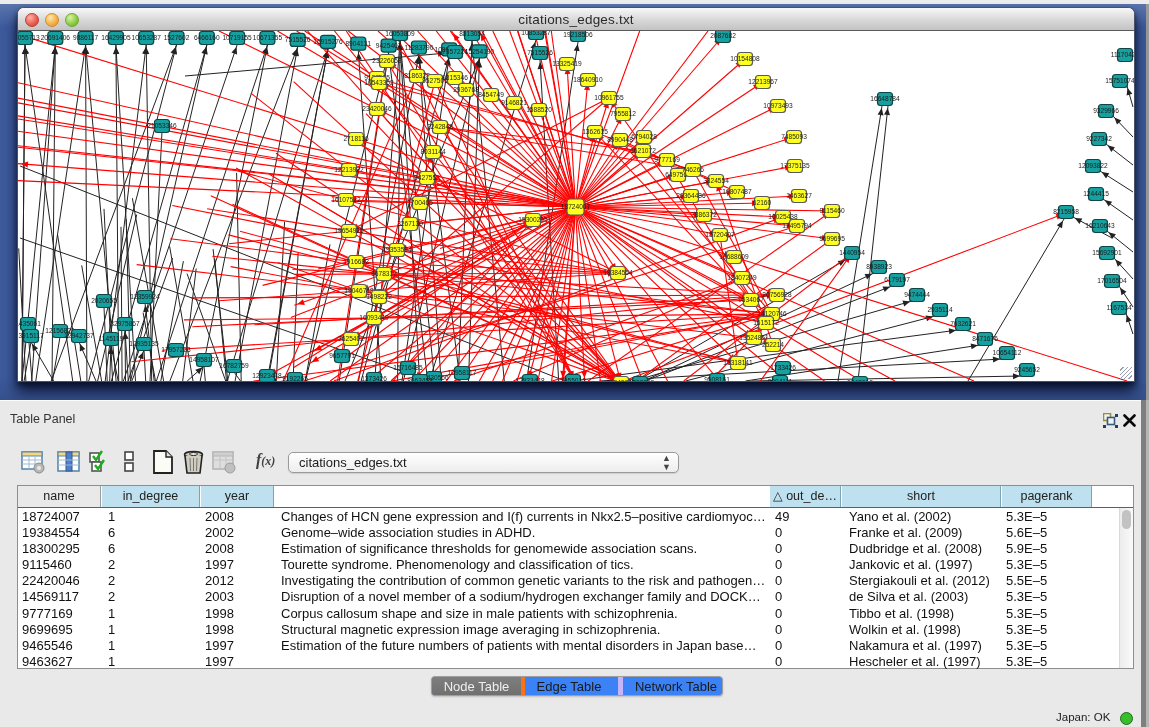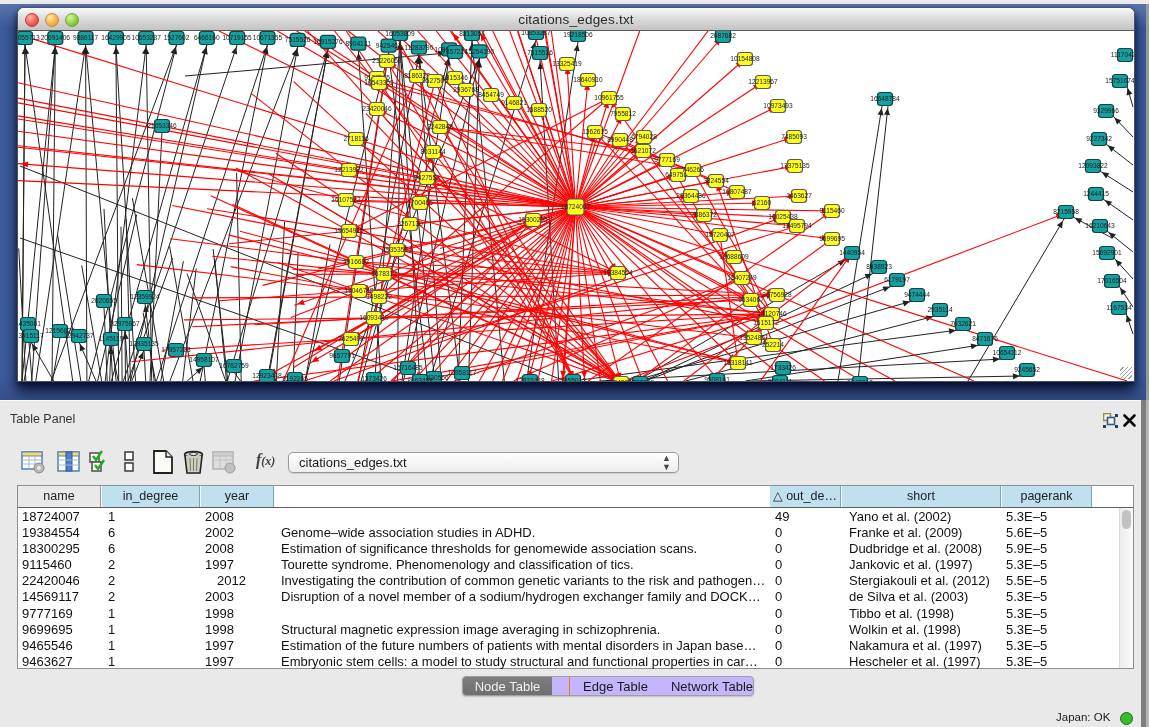--- a/index.html
+++ b/index.html
@@ -39,25 +39,25 @@
 
 
 #tbl { left:17px; top:84px; width:1117px; height:184px; border:1px solid #8e8e8e; background:#fff; }
 .hc { position:absolute; top:0; height:21px; background:#bfe0ef; border-right:1px solid #7ba4b5; font-size:12.5px; color:#222; text-align:center; line-height:21px; }
 .trow { position:absolute; left:0px; width:1100px; height:16px; font-size:13px; color:#111; }
 .trow span { position:absolute; top:0; white-space:nowrap; }
 #vscroll { left:1119px; top:107px; width:14px; height:160px; background:linear-gradient(90deg,#ececec,#fafafa); border-left:1px solid #d9d9d9; }
 #vthumb { position:absolute; left:2px; top:2px; width:9px; height:19px; border-radius:5px; background:#c2c2c2; }
 
 
-#tabs { left:431px; top:275px; width:292px; height:20px; border:1px solid #9f9f9f; border-radius:4px; background:#c4b5fd; box-shadow:0 1px 2px rgba(0,0,0,.18); overflow:hidden;margin-left:31px; }
+#tabs { left:431px; top:275px; width:292px; height:20px; border:1px solid #9f9f9f; border-radius:4px; background:#3b82f6; box-shadow:0 1px 2px rgba(0,0,0,.18); overflow:hidden; }
 .tab { position:absolute; top:0; height:20px; font-size:13px; line-height:19px; text-align:center; color:#1a1a1a; }
 #tab1 { left:0; width:89px; background:linear-gradient(#7e7e7e,#6e6e6e); color:#efefef; }
-#tab2 { left:106px; width:92px; border-left:1px solid #f97316; }
-#tab3 { left:193px; width:111px; border-left:1px solid #c4b5fd; }
+#tab2 { left:89px; width:92px; border-left:4px solid #f97316; }
+#tab3 { left:186px; width:111px; border-left:5px solid #c4b5fd; }
 #mem { left:1056px; top:310px; font-size:11.5px; color:#222; }
 #memdot { left:1120px; top:311px; width:13px; height:13px; border-radius:50%; background:#35c02b; border:1.2px solid #27661d; }
 </style></head>
 <body>
 <div id="stage">
 <div class="abs" id="desktop"></div>
 <div class="abs" id="topstrip"></div>
 <div class="abs" id="deskedge"></div>
 <div class="abs" id="paneledge1"></div>
 <div class="abs" id="paneledge2"></div>
@@ -945,20 +945,21 @@
    <div class="hc" style="left:183px;width:73px">year</div>
    <div class="hc" style="left:752px;width:71px">△ out_de…</div>
    <div class="hc" style="left:824px;width:159px">short</div>
    <div class="hc" style="left:984px;width:90px">pagerank</div>
    <div style="position:absolute;left:0;top:21px;width:1115px;height:1px;background:#5f5f5f"></div>
  </div>
  <div class="trow" style="top:108px">
 <span style="left:22px">18724007</span>
         <span style="left:108px">1</span>
         <span style="left:205px">2008</span>
+<span style="left:281px">Changes of HCN gene expression and I(f) currents in Nkx2.5–positive cardiomyoc…</span>
         <span style="left:775px">49</span>
         <span style="left:849px">Yano et al. (2002)</span>
 <span style="left:1006px">5.3E–5</span>
       </div>
 <div class="trow" style="top:124px">
 <span style="left:22px">19384554</span>
         <span style="left:108px">6</span>
         <span style="left:205px">2002</span>
 <span style="left:281px">Genome–wide association studies in ADHD.</span>
         <span style="left:775px">0</span>
@@ -979,39 +980,40 @@
         <span style="left:108px">2</span>
         <span style="left:205px">1997</span>
 <span style="left:281px">Tourette syndrome. Phenomenology and classification of tics.</span>
         <span style="left:775px">0</span>
         <span style="left:849px">Jankovic et al. (1997)</span>
 <span style="left:1006px">5.3E–5</span>
       </div>
 <div class="trow" style="top:172px">
 <span style="left:22px">22420046</span>
         <span style="left:108px">2</span>
-        <span style="left:217px">2012</span>
+        <span style="left:205px">2012</span>
 <span style="left:281px">Investigating the contribution of common genetic variants to the risk and pathogen…</span>
         <span style="left:775px">0</span>
         <span style="left:849px">Stergiakouli et al. (2012)</span>
 <span style="left:1006px">5.5E–5</span>
       </div>
 <div class="trow" style="top:188px">
 <span style="left:22px">14569117</span>
         <span style="left:108px">2</span>
         <span style="left:205px">2003</span>
 <span style="left:281px">Disruption of a novel member of a sodium/hydrogen exchanger family and DOCK…</span>
         <span style="left:775px">0</span>
         <span style="left:849px">de Silva et al. (2003)</span>
 <span style="left:1006px">5.3E–5</span>
       </div>
 <div class="trow" style="top:205px">
 <span style="left:22px">9777169</span>
         <span style="left:108px">1</span>
         <span style="left:205px">1998</span>
+<span style="left:281px">Corpus callosum shape and size in male patients with schizophrenia.</span>
         <span style="left:775px">0</span>
         <span style="left:849px">Tibbo et al. (1998)</span>
 <span style="left:1006px">5.3E–5</span>
       </div>
 <div class="trow" style="top:221px">
 <span style="left:22px">9699695</span>
         <span style="left:108px">1</span>
         <span style="left:205px">1998</span>
 <span style="left:281px">Structural magnetic expression image averaging in schizophrenia.</span>
         <span style="left:775px">0</span>
@@ -1024,21 +1026,20 @@
         <span style="left:205px">1997</span>
 <span style="left:281px">Estimation of the future numbers of patients with mental disorders in Japan base…</span>
         <span style="left:775px">0</span>
         <span style="left:849px">Nakamura et al. (1997)</span>
 <span style="left:1006px">5.3E–5</span>
       </div>
 <div class="trow" style="top:253px">
 <span style="left:22px">9463627</span>
         <span style="left:108px">1</span>
         <span style="left:205px">1997</span>
-<span style="left:281px">Embryonic stem cells: a model to study structural and functional properties in car…</span>
         <span style="left:775px">0</span>
         <span style="left:849px">Hescheler et al. (1997)</span>
 <span style="left:1006px">5.3E–5</span>
       </div>
  <div class="abs" id="vscroll">
         <div id="vthumb"></div>
       </div>
 
  <div class="abs" id="tabs">
    <div class="tab" id="tab1">Node Table</div>

